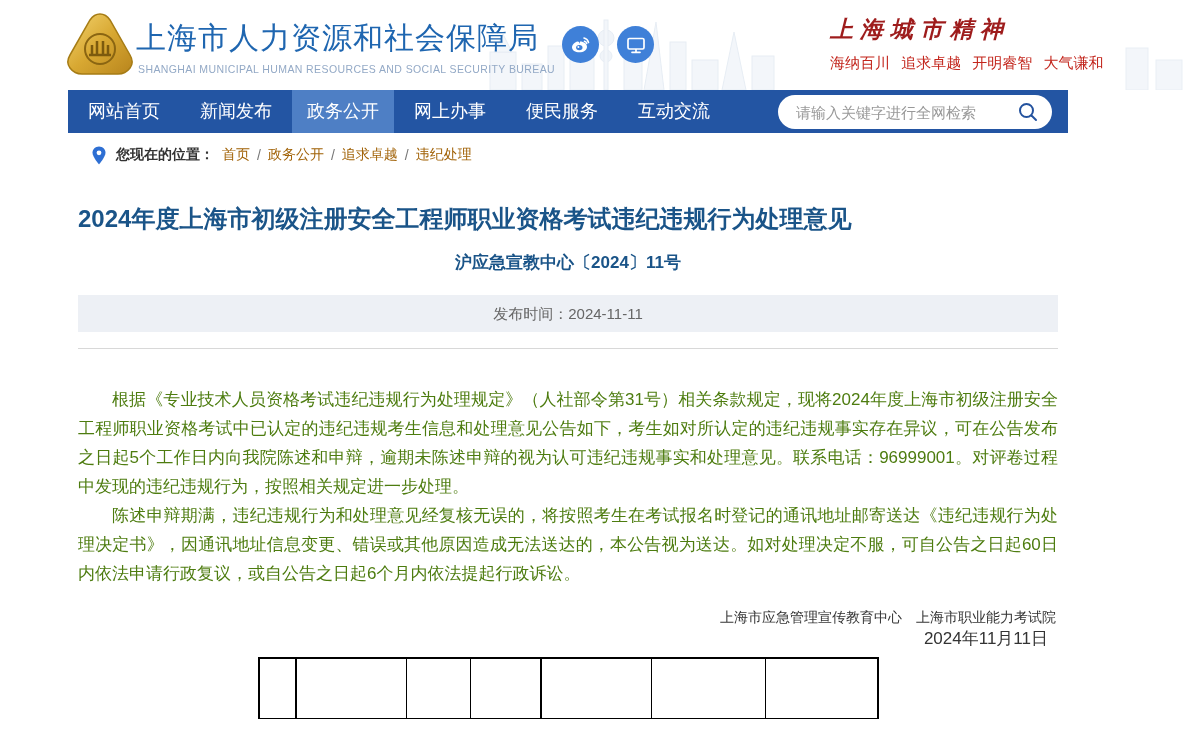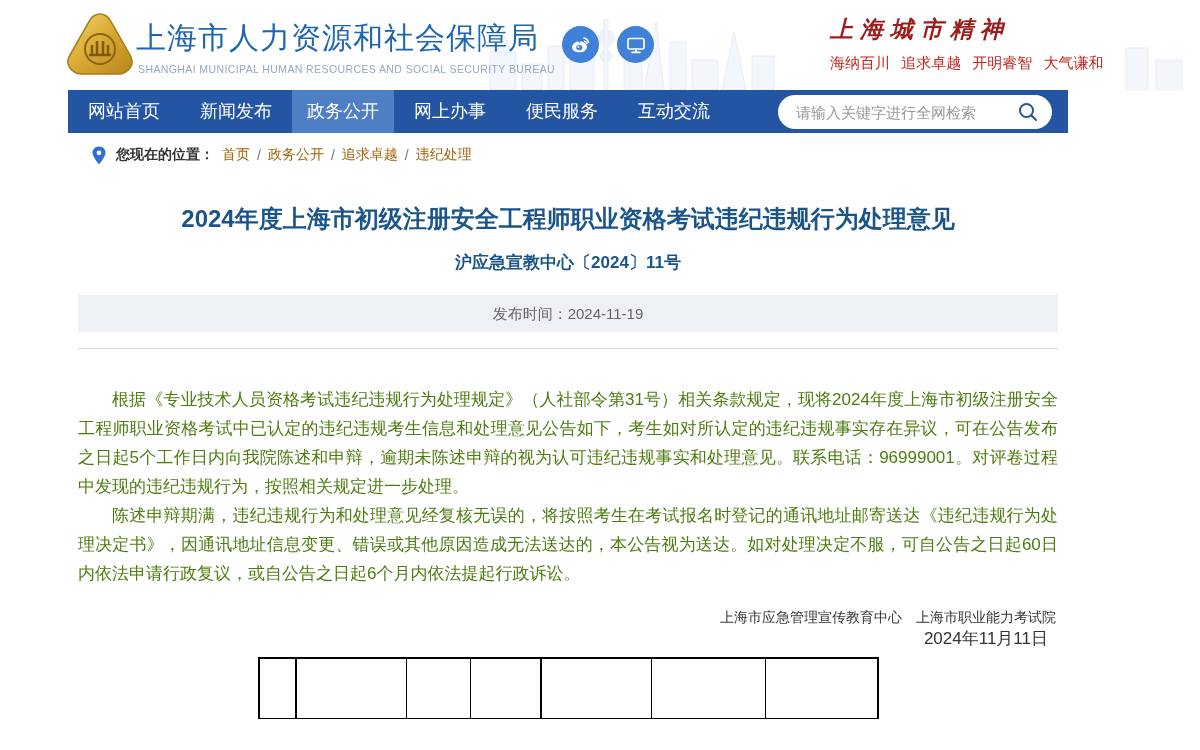--- a/index.html
+++ b/index.html
@@ -39,21 +39,21 @@
   .breadcrumb { position:absolute; left:68px; top:133px; width:1000px; height:44px;
     display:flex; align-items:center; padding-left:24px; font-size:14px; color:#444; }
   .crumb-pin { margin-right:10px; display:flex; align-items:center; }
   .crumb-label { font-weight:bold; color:#333; margin-right:8px; }
   .crumb-link { color:#a16207; cursor:pointer; }
   .crumb-sep { color:#777; margin:0 7px; }
 
   
   .article { position:absolute; left:68px; top:177px; width:1000px; }
   .article-inner { padding:0 10px; }
-  .art-title { margin-top:26px; text-align:center; color:#1a5488; font-size:24px; font-weight:bold; }
+  .art-title { margin-top:26px; color:#1a5488; font-size:24px; font-weight:bold; }
   .art-docnum { margin-top:16px; text-align:center; color:#1a5488; font-size:17px; font-weight:bold; }
   .date-bar { margin-top:21px; height:37px; line-height:37px; background:#edf0f5;
     text-align:center; font-size:15px; color:#666; }
   .divider { margin-top:16px; border-top:1px solid #d8d8d8; height:0; }
   .body-text { margin-top:36px; font-size:17px; line-height:29px; color:#4d7c0f; text-align:justify; }
   .body-text p { text-indent:2em; }
   .sig { margin-top:21px; text-align:right; font-size:14px; color:#333; padding-right:2px; }
   .sig-date { text-align:right; font-size:17px; color:#333; padding-right:10px; }
   .table-title { margin-top:27px; text-align:center; font-size:17px; color:#333; font-weight:500; }
 
@@ -170,21 +170,21 @@
     <span class="crumb-sep">/</span>
     <span class="crumb-link">追求卓越</span>
     <span class="crumb-sep">/</span>
     <span class="crumb-link">违纪处理</span>
   </div>
 
   <div class="article">
     <div class="article-inner">
       <div class="art-title">2024年度上海市初级注册安全工程师职业资格考试违纪违规行为处理意见</div>
       <div class="art-docnum">沪应急宣教中心〔2024〕11号</div>
-      <div class="date-bar">发布时间：2024-11-19</div>
+      <div class="date-bar">发布时间：2024-11-11</div>
       <div class="divider"></div>
 
       <div class="body-text">
         <p>根据《专业技术人员资格考试违纪违规行为处理规定》（人社部令第31号）相关条款规定，现将2024年度上海市初级注册安全工程师职业资格考试中已认定的违纪违规考生信息和处理意见公告如下，考生如对所认定的违纪违规事实存在异议，可在公告发布之日起5个工作日内向我院陈述和申辩，逾期未陈述申辩的视为认可违纪违规事实和处理意见。联系电话：96999001。对评卷过程中发现的违纪违规行为，按照相关规定进一步处理。</p>
         <p>陈述申辩期满，违纪违规行为和处理意见经复核无误的，将按照考生在考试报名时登记的通讯地址邮寄送达《违纪违规行为处理决定书》，因通讯地址信息变更、错误或其他原因造成无法送达的，本公告视为送达。如对处理决定不服，可自公告之日起60日内依法申请行政复议，或自公告之日起6个月内依法提起行政诉讼。</p>
       </div>
 
       <div class="sig">上海市应急管理宣传教育中心　上海市职业能力考试院</div>
       <div class="sig-date">2024年11月11日</div>
 

